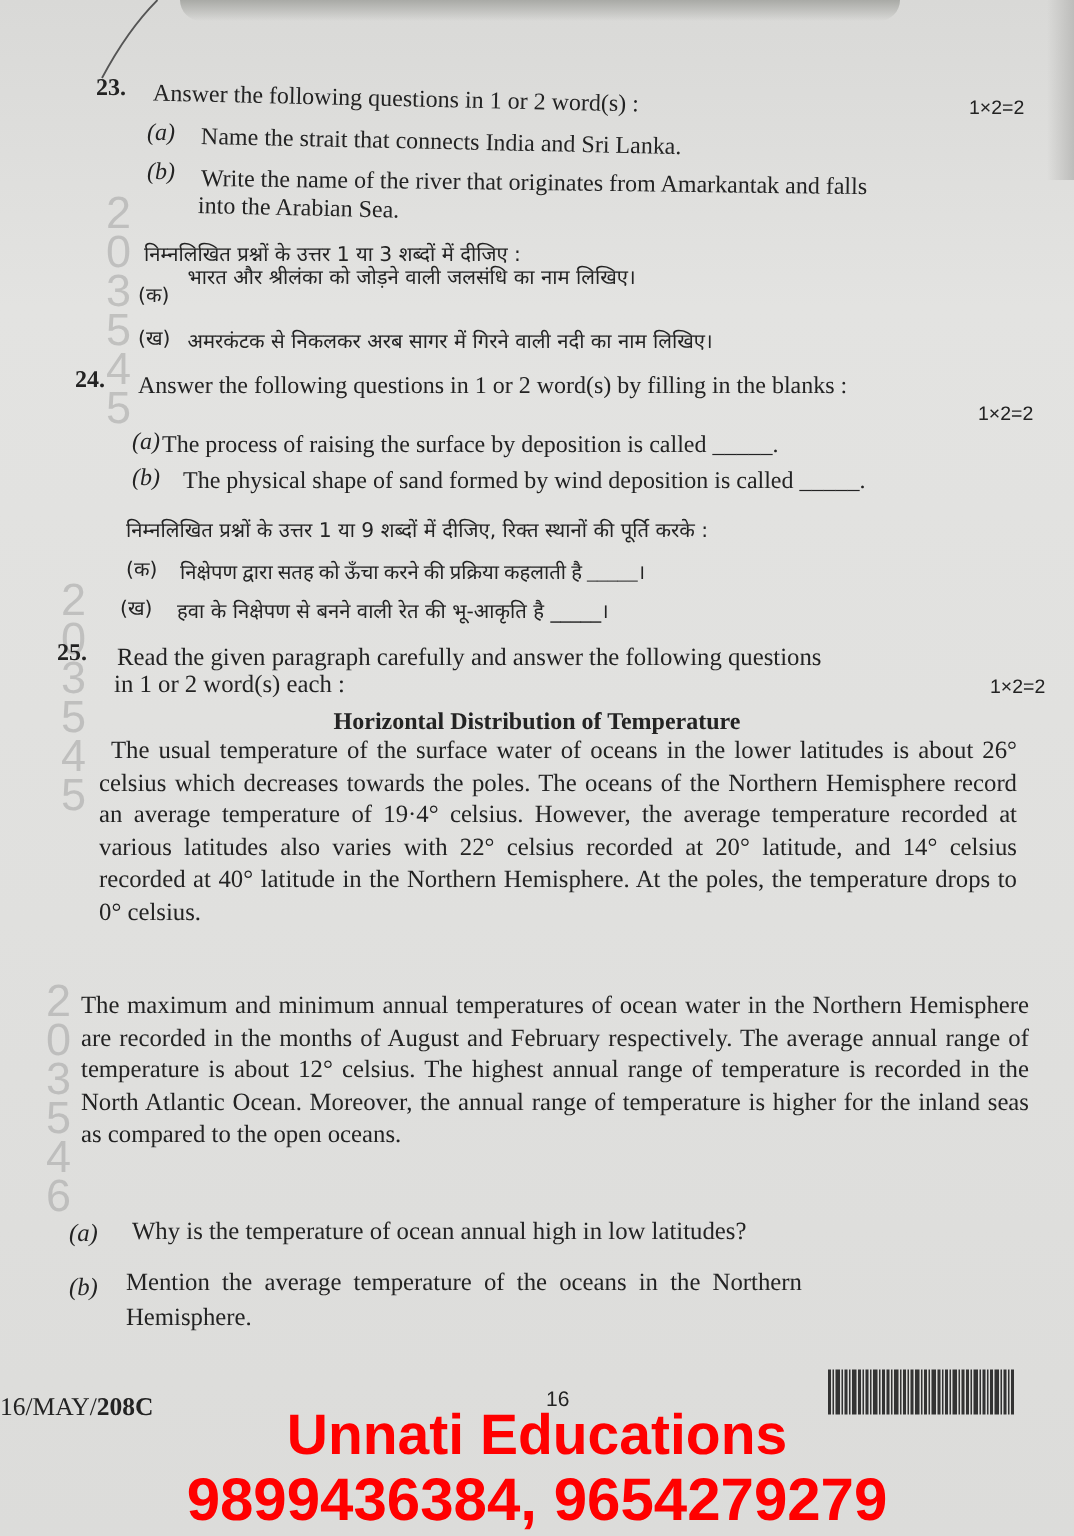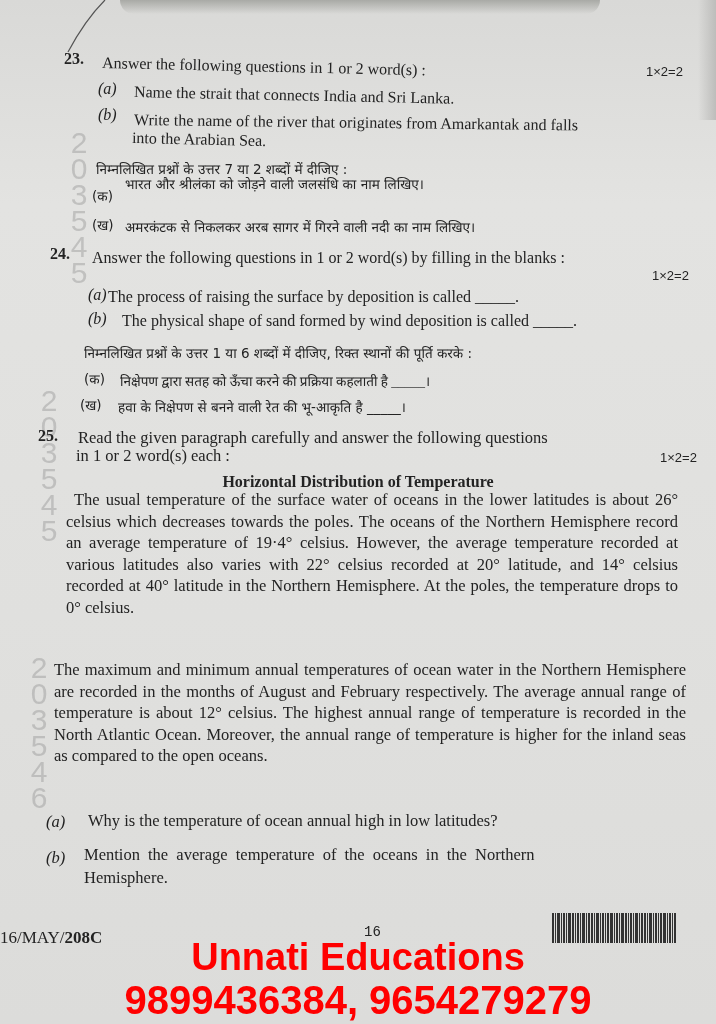--- a/index.html
+++ b/index.html
@@ -25,21 +25,21 @@
   }
   .qnum { position: absolute; font-weight: bold; font-size: 16px; }
   .line { position: absolute; font-size: 16px; white-space: nowrap; }
   .marks { position: absolute; font-family: "Liberation Sans", sans-serif; font-size: 13px; }
   .hindi { font-family: "DejaVu Sans", sans-serif; font-size: 13.5px; }
   .italic { font-style: italic; }
   .heading { position: absolute; left: 0; width: 716px; text-align: center; font-weight: bold; font-size: 16px; top: 473px; }
   .para { position: absolute; font-size: 16.5px; line-height: 21.5px; text-align: justify; }
   .footer-code { position: absolute; left: 0; top: 928px; font-size: 17px; }
   .footer-code b { font-weight: bold; }
-  .page-num { position: absolute; left: 364px; top: 924px; font-family: Liberation Mono, monospace; font-size: 14px; }
+  .page-num { position: absolute; left: 364px; top: 924px; font-family: Liberation Sans, sans-serif; font-size: 14px; }
   .barcode { position: absolute; left: 552px; top: 913px; width: 162px; height: 30px; display: flex; gap: 1px; }
   .barcode span { background: #333; height: 100%; }
   .promo {
     position: absolute; left: 0; width: 716px; text-align: center;
     font-family: "Liberation Sans", sans-serif; font-weight: bold; color: #ff0000;
   }
   .promo-name { top: 936px; font-size: 38px; }
   .promo-phone { top: 978px; font-size: 40px; }
 </style>
 </head>
@@ -57,36 +57,36 @@
 
 <section>
   <span class="qnum" style="left:64px; top:50px;">23.</span>
   <span class="line" style="left:102px; top:54px; transform:rotate(1.3deg); transform-origin:left;">Answer the following questions in 1 or 2 word(s) :</span>
   <span class="marks" style="left:646px; top:64px;">1×2=2</span>
   <span class="line italic" style="left:98px; top:80px;">(a)</span>
   <span class="line" style="left:134px; top:83px; transform:rotate(1.2deg); transform-origin:left;">Name the strait that connects India and Sri Lanka.</span>
   <span class="line italic" style="left:98px; top:106px;">(b)</span>
   <span class="line" style="left:134px; top:111px; transform:rotate(0.7deg); transform-origin:left;">Write the name of the river that originates from Amarkantak and falls</span>
   <span class="line" style="left:132px; top:129px; transform:rotate(1.3deg); transform-origin:left;">into the Arabian Sea.</span>
-  <span class="line hindi" style="left:96px; top:160px;">निम्नलिखित प्रश्नों के उत्तर 7 या 2 शब्दों में दीजिए :</span>
+  <span class="line hindi" style="left:96px; top:160px;">निम्नलिखित प्रश्नों के उत्तर 1 या 3 शब्दों में दीजिए :</span>
   <span class="line hindi" style="left:92px; top:187px;">(क)</span>
   <span class="line hindi" style="left:125px; top:175px;">भारत और श्रीलंका को जोड़ने वाली जलसंधि का नाम लिखिए।</span>
   <span class="line hindi" style="left:92px; top:216px;">(ख)</span>
   <span class="line hindi" style="left:125px; top:218px;">अमरकंटक से निकलकर अरब सागर में गिरने वाली नदी का नाम लिखिए।</span>
 </section>
 
 <section>
   <span class="qnum" style="left:50px; top:245px;">24.</span>
   <span class="line" style="left:92px; top:249px;">Answer the following questions in 1 or 2 word(s) by filling in the blanks  :</span>
   <span class="marks" style="left:652px; top:268px;">1×2=2</span>
   <span class="line italic" style="left:88px; top:286px;">(a)</span>
   <span class="line" style="left:108px; top:288px;">The process of raising the surface by deposition is called _____.</span>
   <span class="line italic" style="left:88px; top:310px;">(b)</span>
   <span class="line" style="left:122px; top:312px;">The physical shape of sand formed by wind deposition is called _____.</span>
-  <span class="line hindi" style="left:84px; top:344px;">निम्नलिखित प्रश्नों के उत्तर 1 या 6 शब्दों में दीजिए, रिक्त स्थानों की पूर्ति करके :</span>
+  <span class="line hindi" style="left:84px; top:344px;">निम्नलिखित प्रश्नों के उत्तर 1 या 9 शब्दों में दीजिए, रिक्त स्थानों की पूर्ति करके :</span>
   <span class="line hindi" style="left:84px; top:370px;">(क)</span>
   <span class="line hindi" style="left:120px; top:372px;font-family:Liberation Serif, serif;">निक्षेपण द्वारा सतह को ऊँचा करने की प्रक्रिया कहलाती है _____।</span>
   <span class="line hindi" style="left:80px; top:396px;">(ख)</span>
   <span class="line hindi" style="left:118px; top:398px;">हवा के निक्षेपण से बनने वाली रेत की भू-आकृति है _____।</span>
 </section>
 
 <section>
   <span class="qnum" style="left:38px; top:427px;">25.</span>
   <span class="line" style="left:78px; top:428px; font-size:16.5px;">Read the given paragraph carefully and answer the following questions</span>
   <span class="line" style="left:76px; top:446px; font-size:16.5px;">in 1 or 2 word(s) each :</span>

